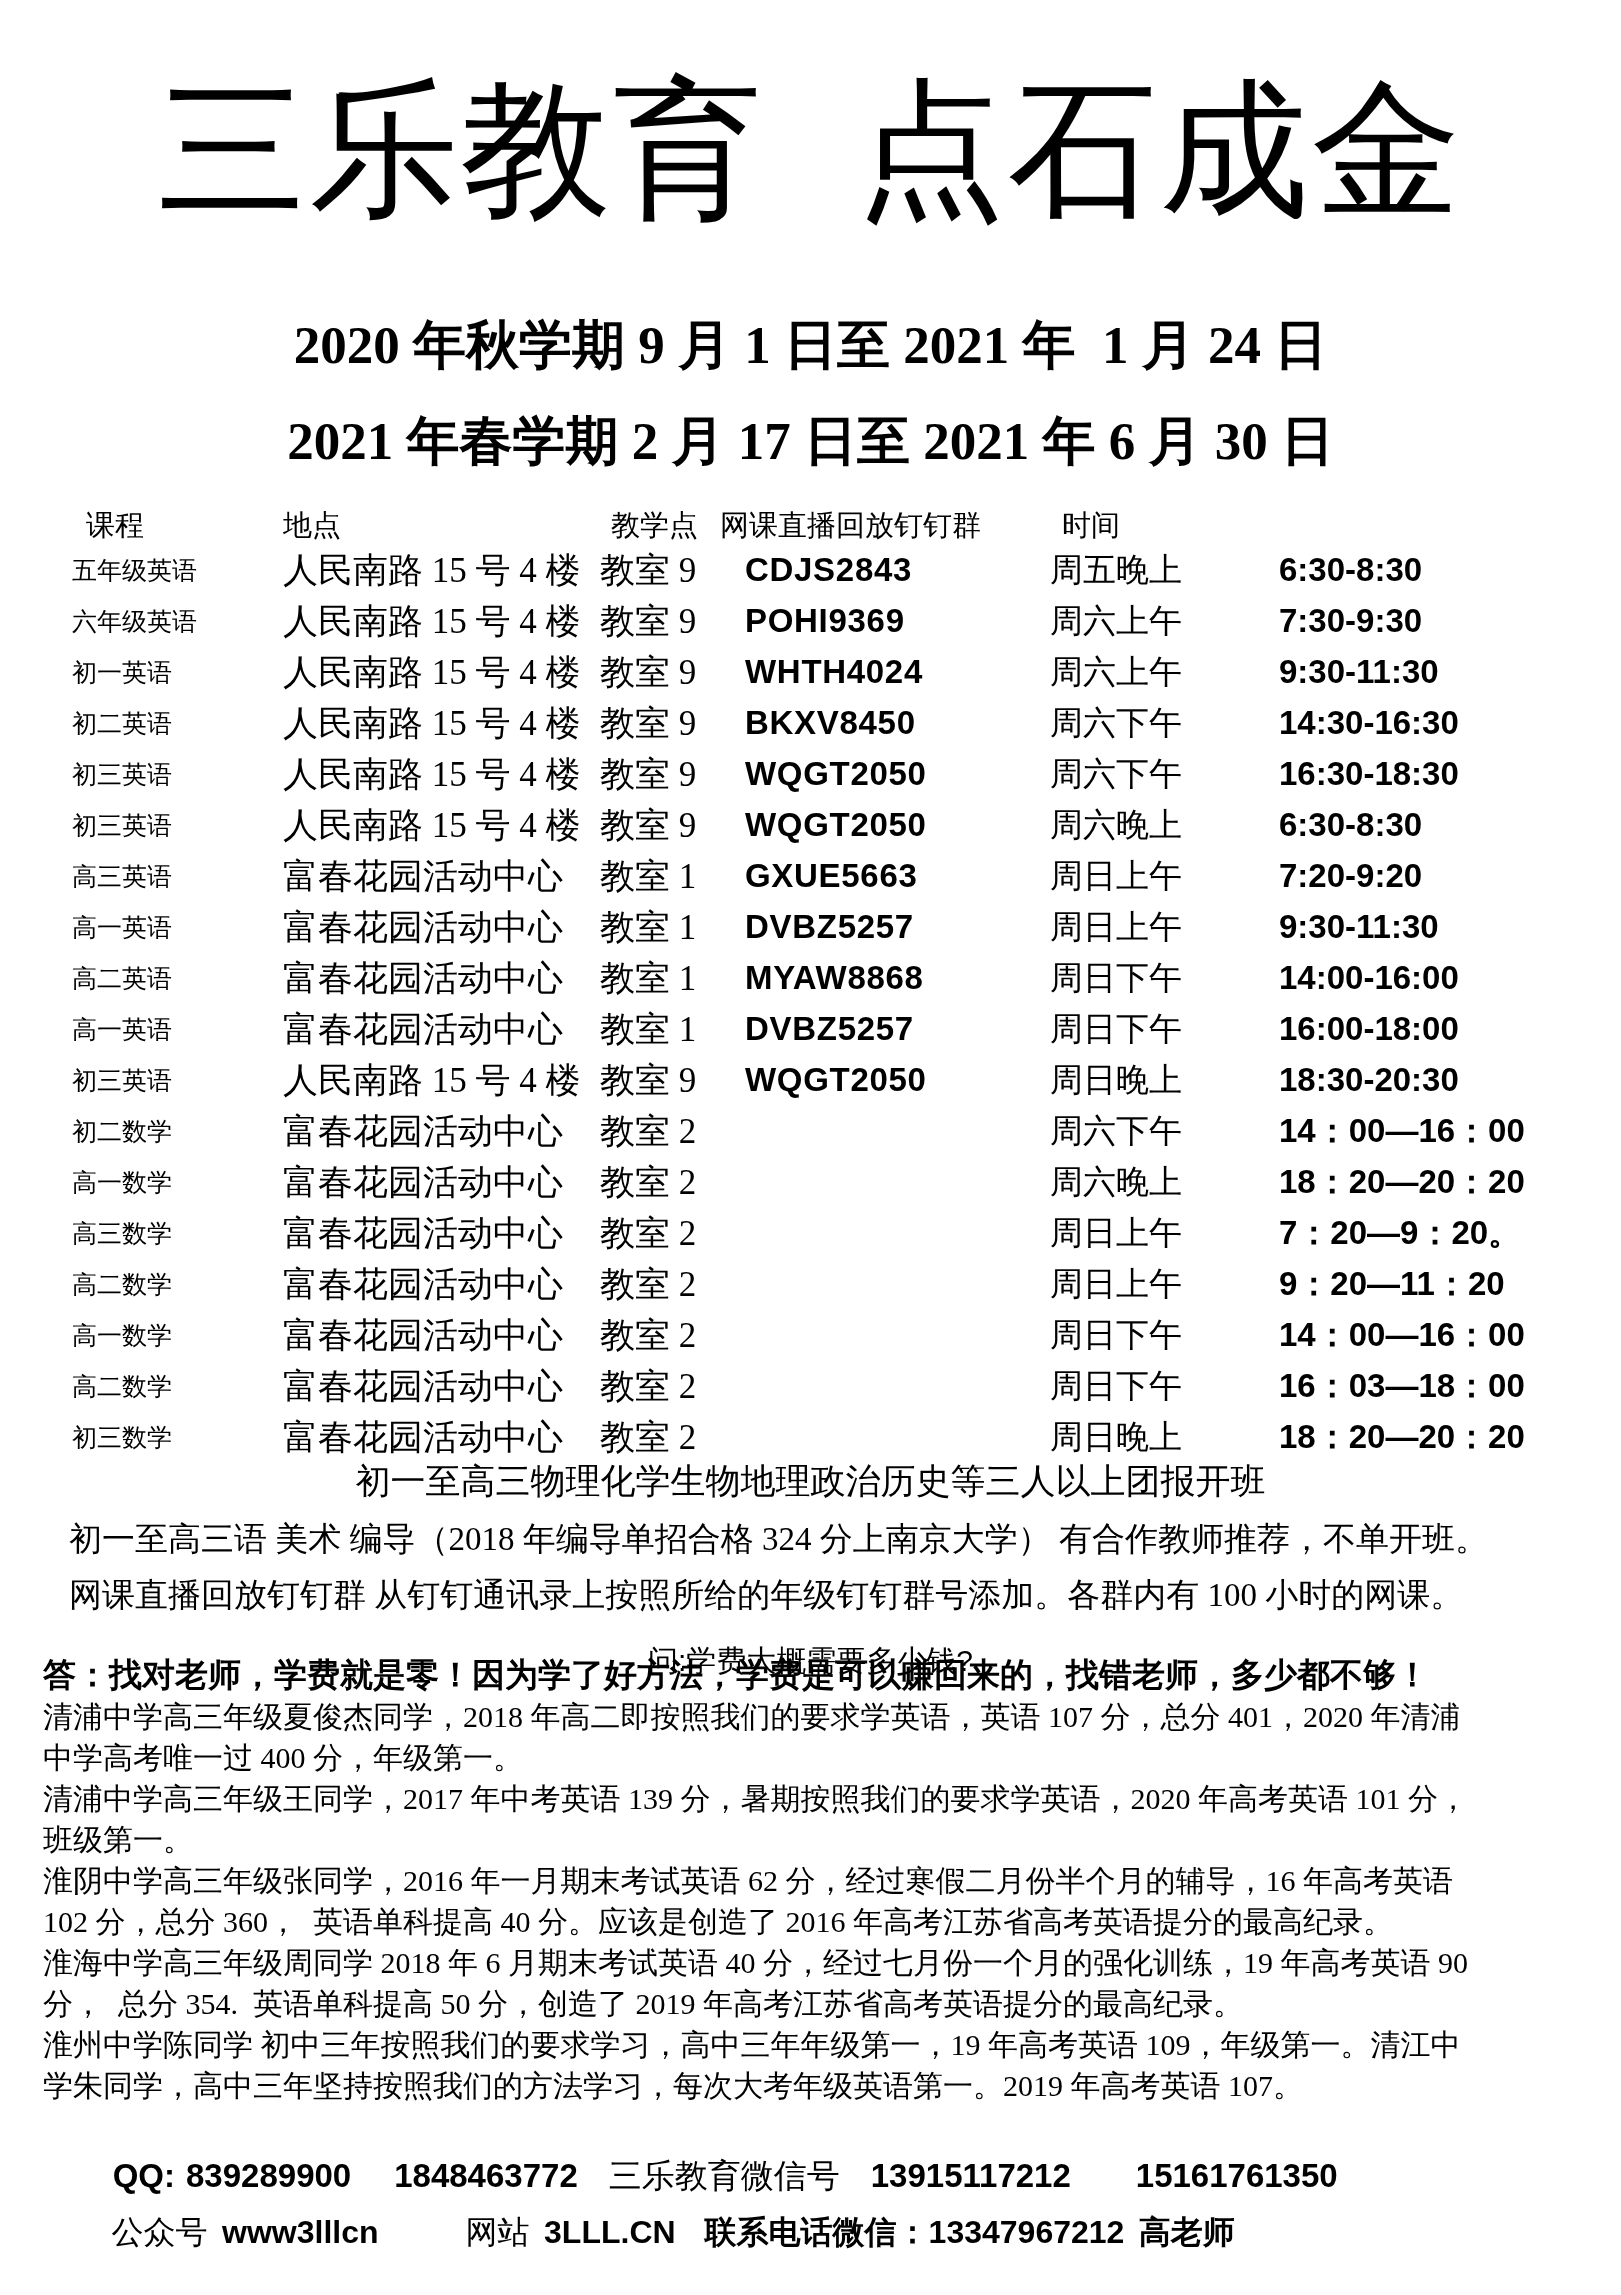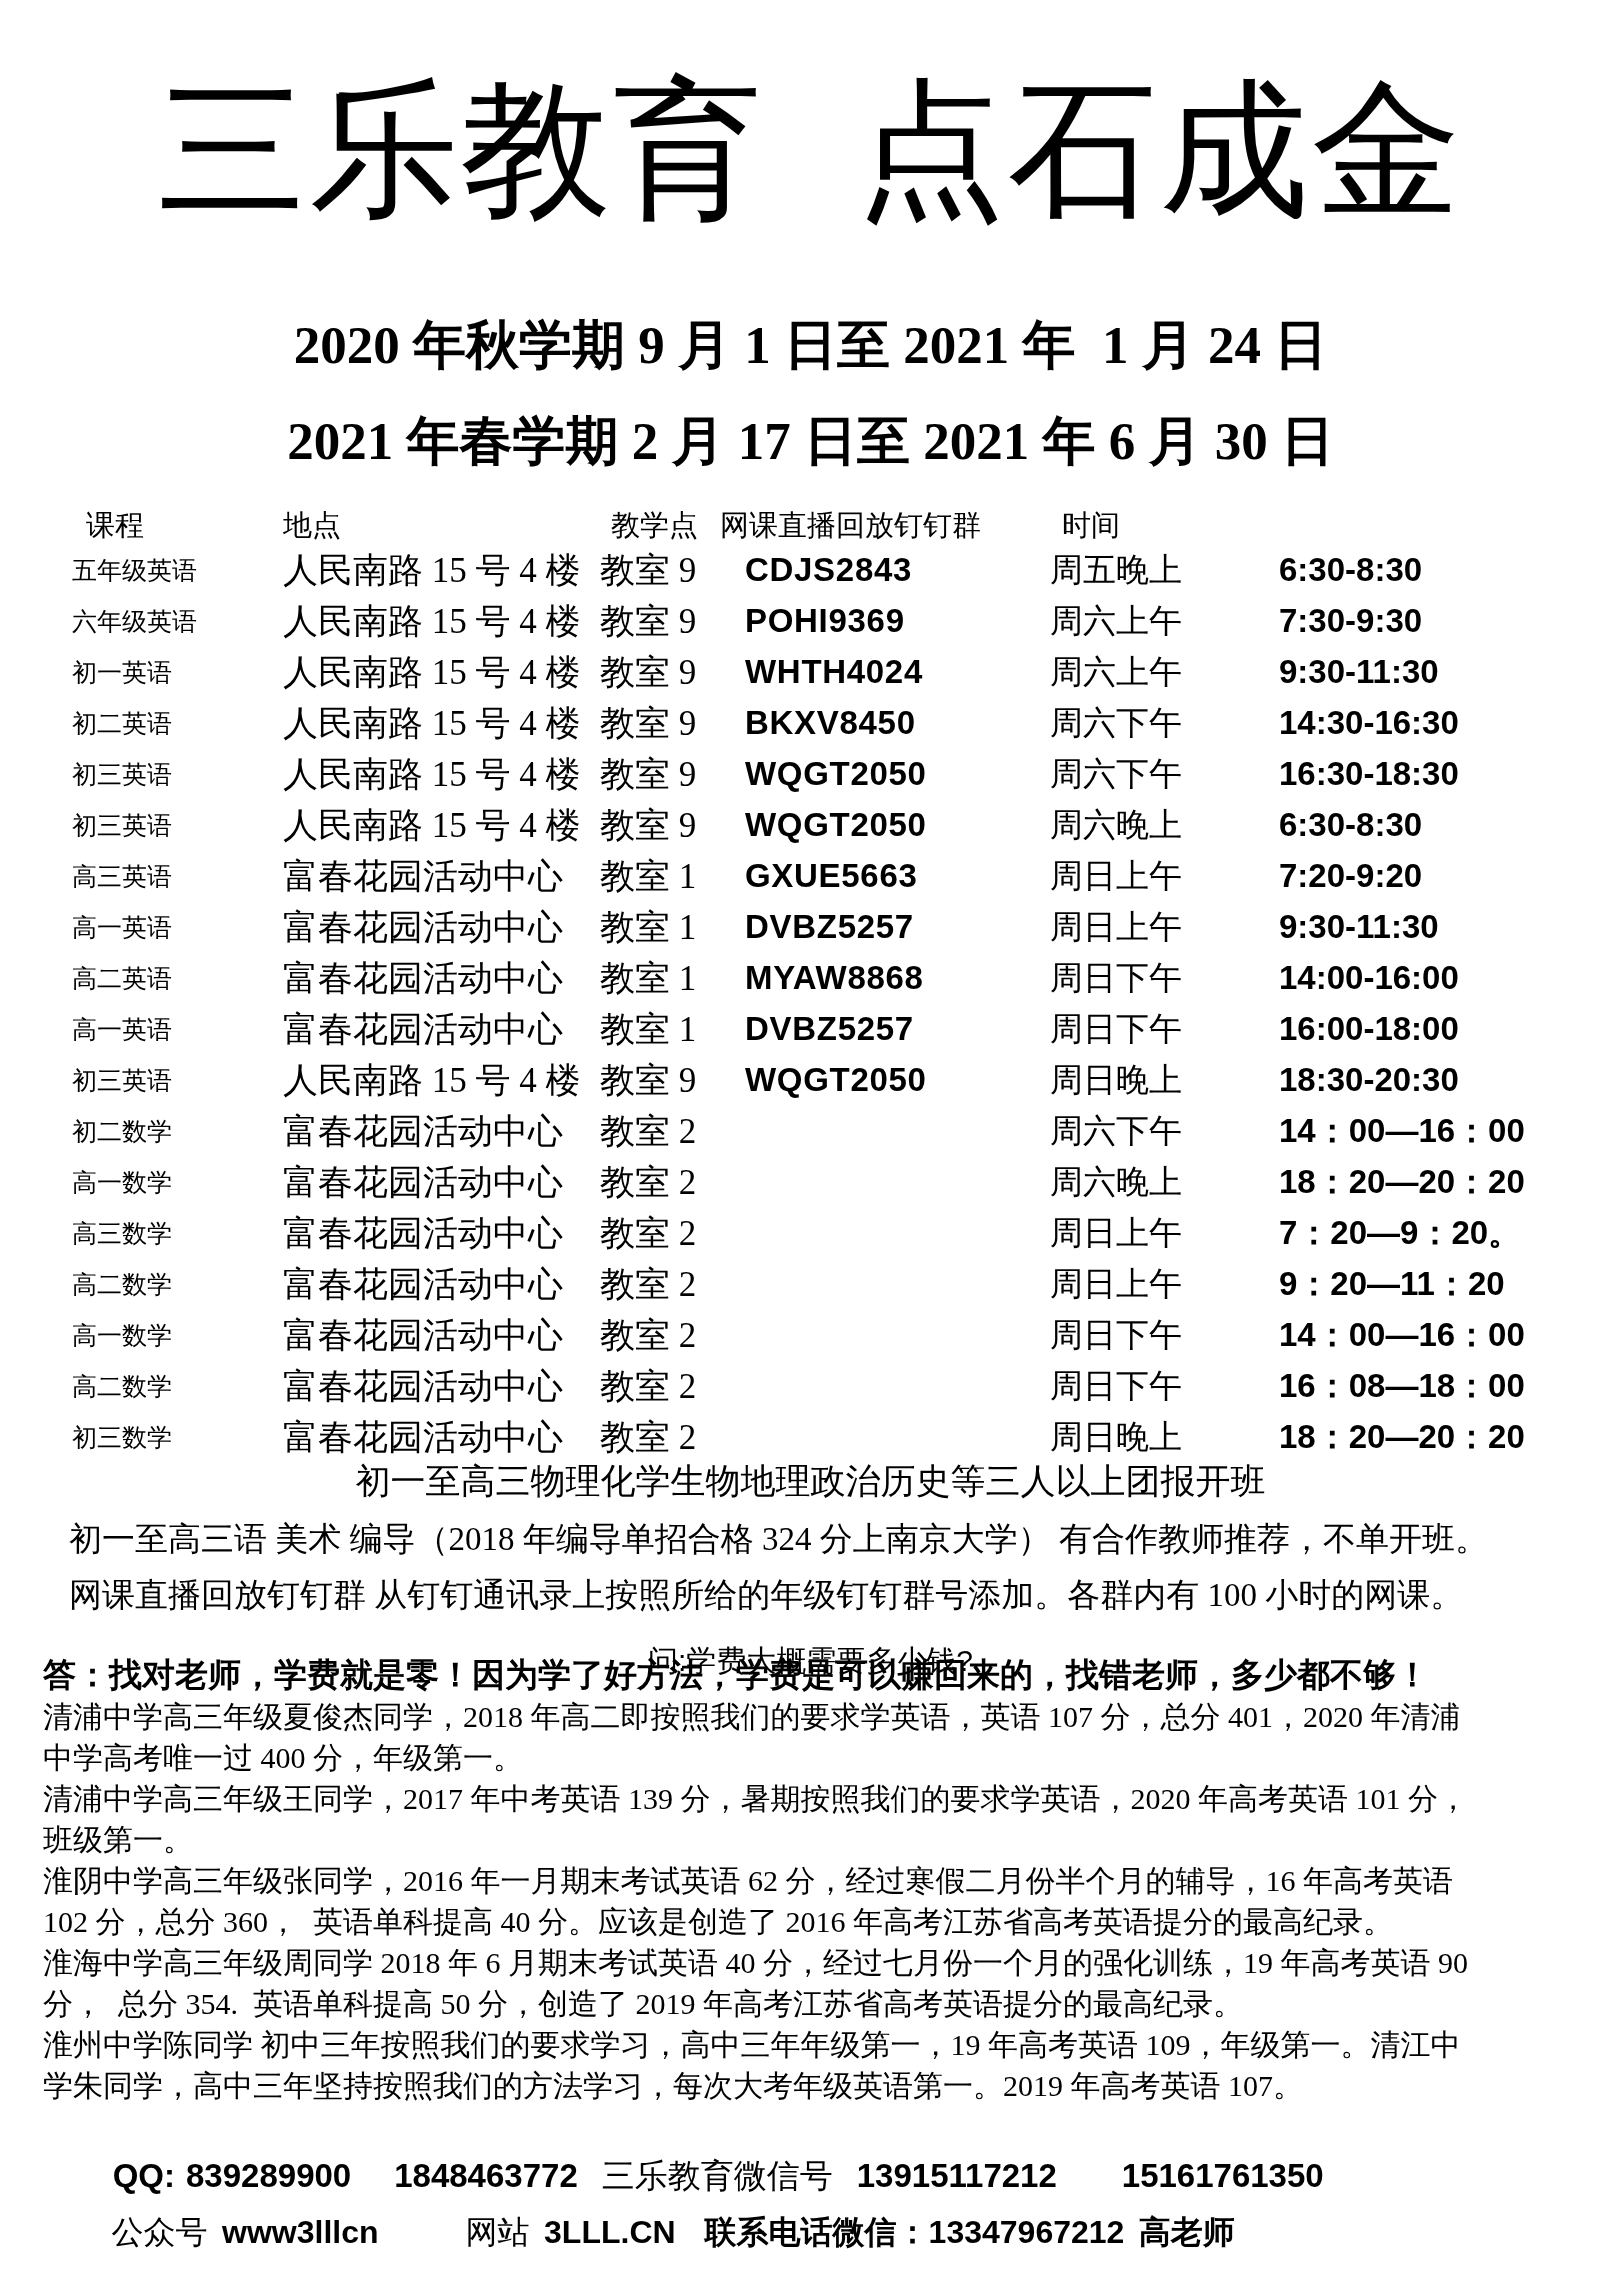--- a/index.html
+++ b/index.html
@@ -58,21 +58,21 @@
   .contact-qq{
     position:absolute; top:2114px; left:76px; font-size:33px; line-height:41px;
     font-family:"Liberation Sans",sans-serif; font-weight:700; white-space:pre;
   }
   .contact-web{
     position:absolute; top:2171px; left:76px; font-size:32px; line-height:41px;
     font-family:"Liberation Sans",sans-serif; font-weight:700; white-space:pre;
   }
   .lbl-serif{font-family:"Liberation Serif",serif; font-weight:400;}
   .teacher{font-family:"Liberation Serif",serif; font-weight:700;}
-  .m15{margin-left:11px;} .m20{margin-left:14.5px;} .m35{margin-left:24px;}
+  .m15{margin-left:11px;} .m20{margin-left:14.5px;} .m35{margin-left:31px;}
   .m40{margin-left:29px;} .m60{margin-left:43px;} .m90{margin-left:65px;}
   .m120{margin-left:87px;}
 </style>
 </head>
 <body>
 
 <div class="page">
 
   <div class="title">三乐教育 点石成金</div>
 
@@ -215,21 +215,21 @@
           <span class="c-code"></span>
           <span class="c-day">周日下午</span>
           <span class="c-time">14：00—16：00</span>
         </div>
         <div class="srow">
           <span class="c-course">高二数学</span>
           <span class="c-loc">富春花园活动中心</span>
           <span class="c-room">教室 2</span>
           <span class="c-code"></span>
           <span class="c-day">周日下午</span>
-          <span class="c-time">16：08—18：00</span>
+          <span class="c-time">16：03—18：00</span>
         </div>
         <div class="srow">
           <span class="c-course">初三数学</span>
           <span class="c-loc">富春花园活动中心</span>
           <span class="c-room">教室 2</span>
           <span class="c-code"></span>
           <span class="c-day">周日晚上</span>
           <span class="c-time">18：20—20：20</span>
         </div>
       </div>

